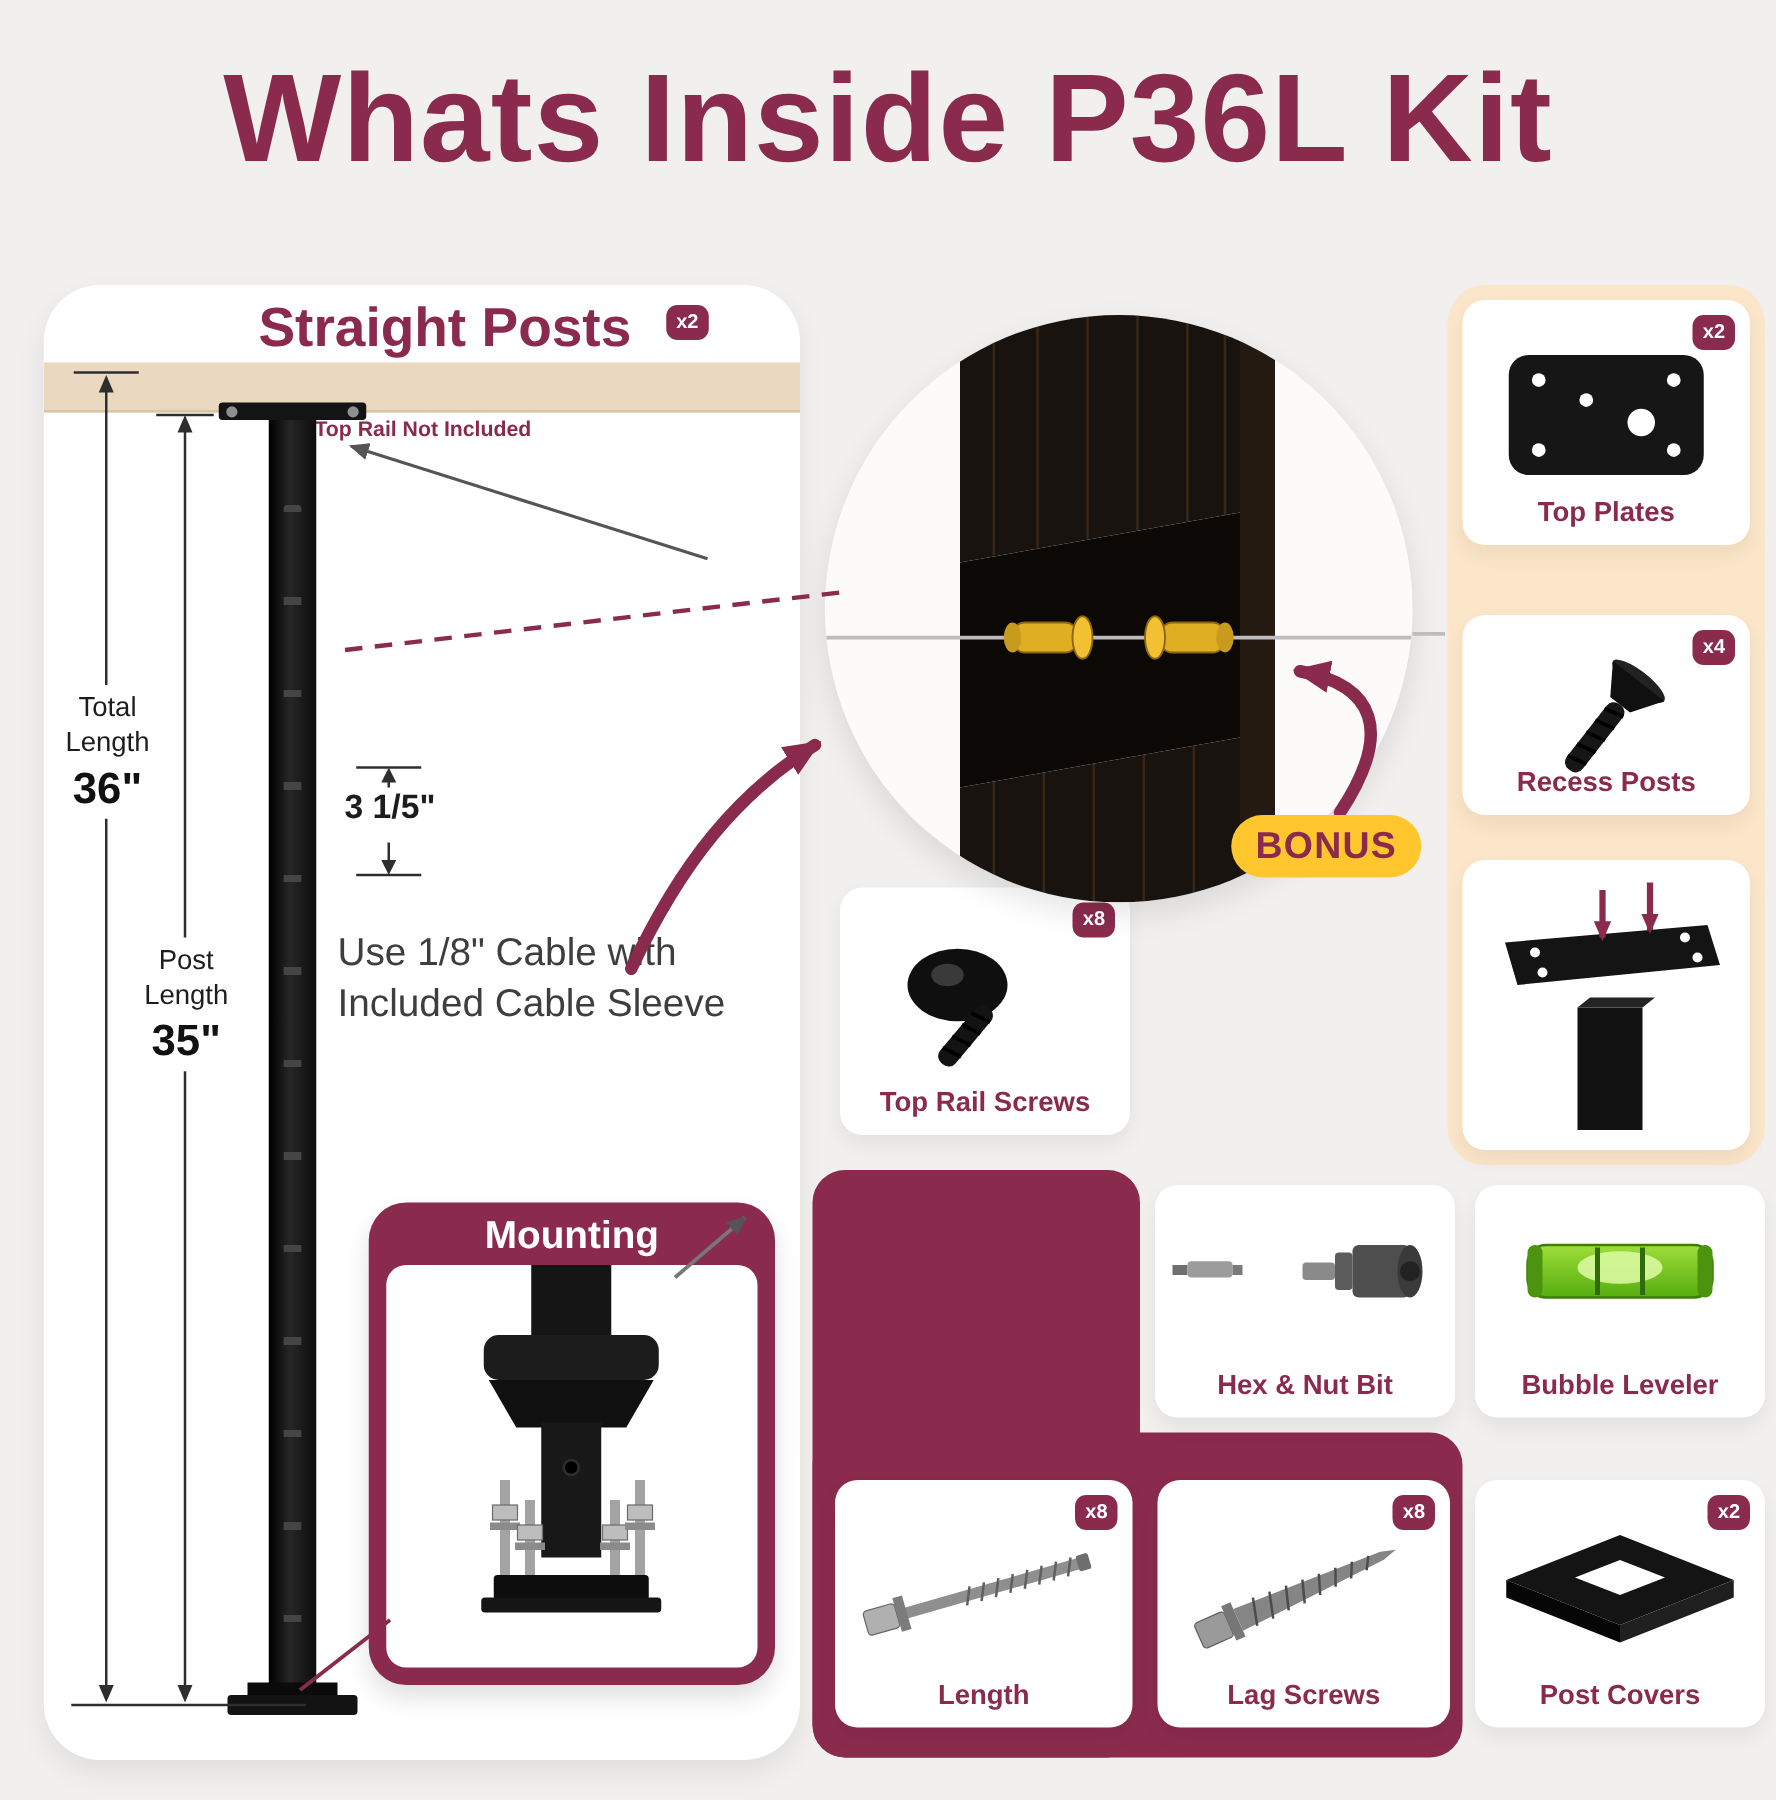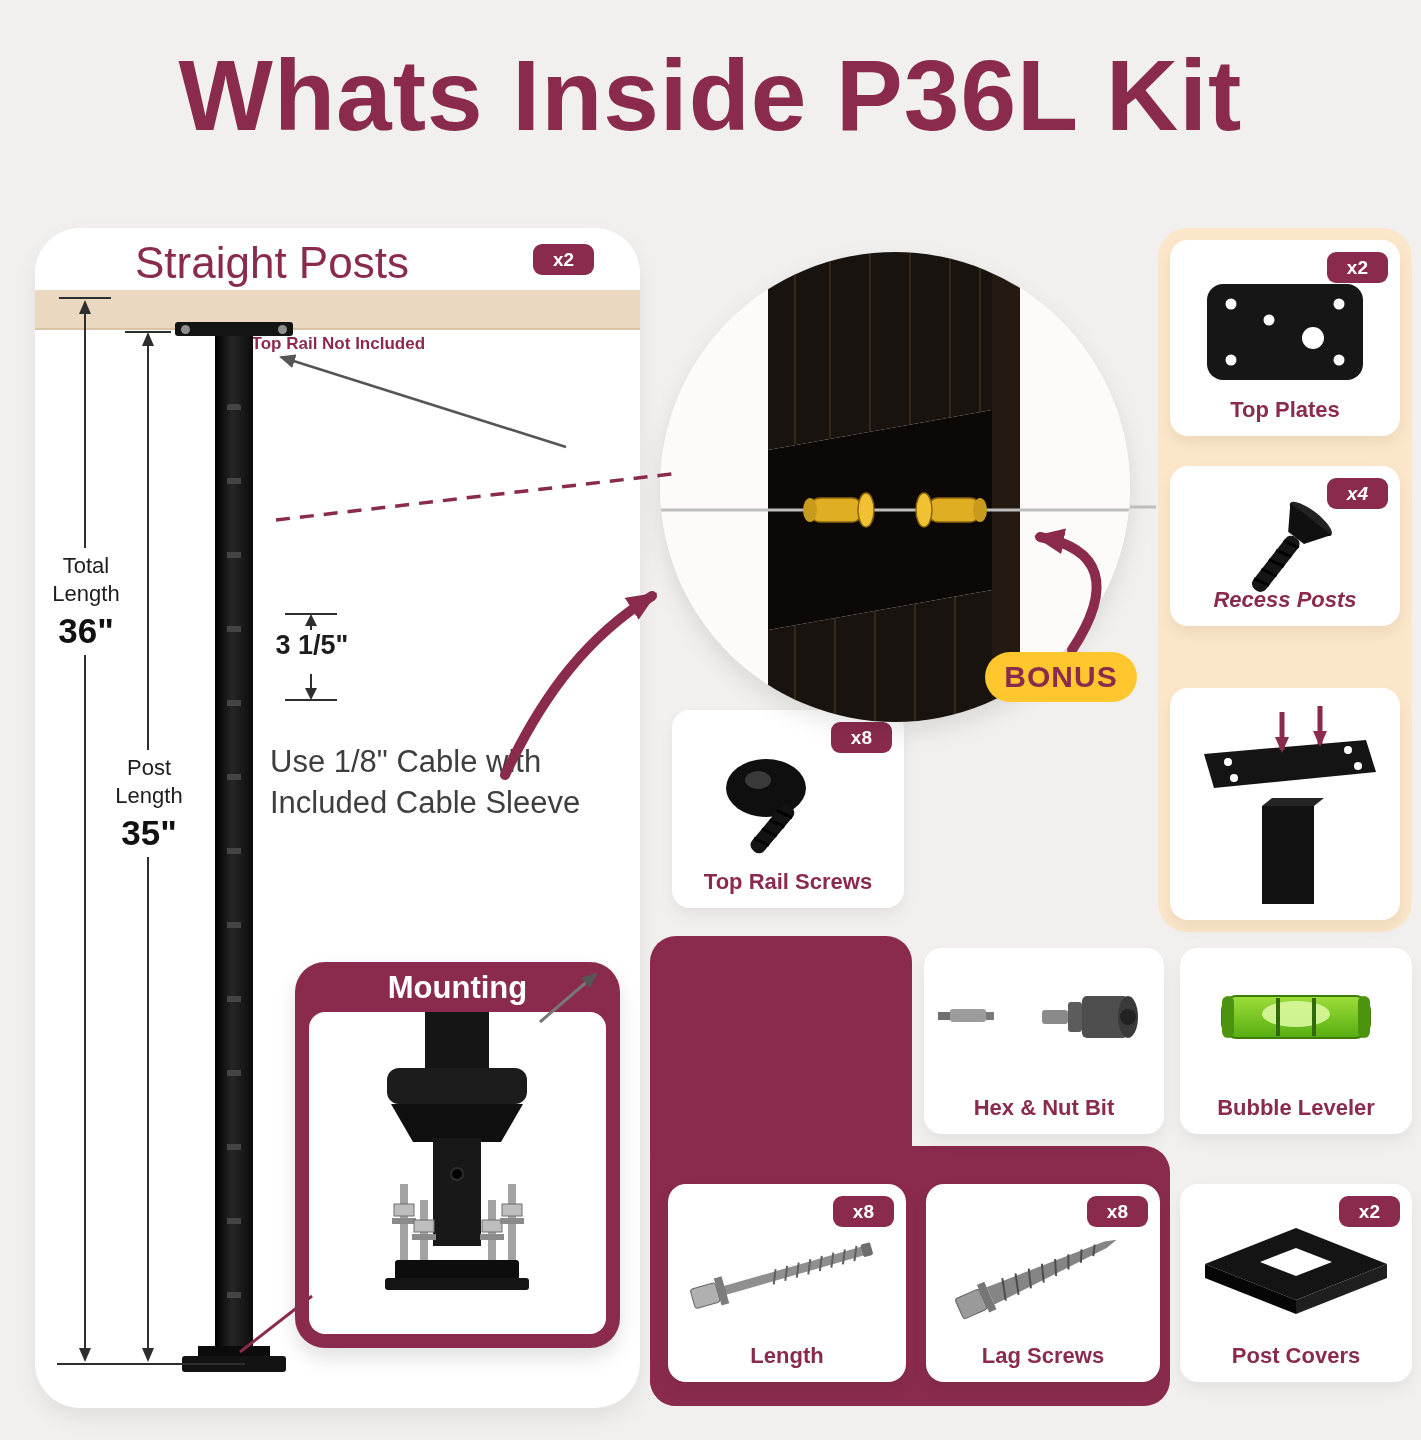--- a/index.html
+++ b/index.html
@@ -12,29 +12,29 @@
   *{box-sizing:border-box;margin:0;padding:0;}
   body{background:#ddd;font-family:"Liberation Sans",sans-serif;}
   .canvas{position:relative;width:1421px;height:1440px;background:var(--bg);overflow:hidden;margin:0 auto;}
 
   .main-title{position:absolute;top:38px;left:0;width:100%;text-align:center;
     font-size:100px;font-weight:800;color:var(--maroon);letter-spacing:1px;}
 
   .panel{position:absolute;background:#fff;border-radius:34px;box-shadow:0 10px 22px rgba(0,0,0,.07);}
   .card{position:absolute;background:#fff;border-radius:18px;box-shadow:0 8px 16px rgba(0,0,0,.06);}
   .badge{position:absolute;background:var(--maroon);color:#fff;font-weight:bold;
-    font-size:19px;padding:6px 20px;border-radius:9px;line-height:1;}
+    font-size:16px;padding:6px 8px;border-radius:9px;line-height:1;}
   .item-label{position:absolute;left:0;bottom:14px;width:100%;text-align:center;
     color:var(--maroon);font-weight:bold;font-size:22px;line-height:1.15;}
   .preline{white-space:pre-line;}
 
   
   #left-panel{left:35px;top:228px;width:605px;height:1180px;border-radius:45px;overflow:hidden;}
-  .sp-title{position:absolute;left:100px;top:10px;width:370px;text-align:left;
-    font-size:44px;font-weight:400;color:var(--maroon);}
+  .sp-title{position:absolute;left:100px;top:10px;width:370px;text-align:right;
+    font-size:44px;font-weight:700;color:var(--maroon);}
   .sp-badge{left:498px;top:16px;}
   .rail-strip{position:absolute;left:0;top:62px;width:605px;height:40px;background:#ead9c0;border-bottom:2px solid #d9c5a6;}
   .rail-note{position:absolute;left:150px;top:106px;width:300px;text-align:center;
     font-size:17px;font-weight:bold;color:var(--maroon);}
   .post{position:absolute;left:180px;top:100px;width:38px;height:1026px;
     background:linear-gradient(90deg,#000 0%,#262626 45%,#0c0c0c 100%);}
   .post-plate{position:absolute;left:140px;top:94px;width:118px;height:14px;background:#141414;border-radius:3px;}
   .plate-screw{position:absolute;width:9px;height:9px;border-radius:50%;background:#8f8f8f;top:97px;}
   .post-holes{position:absolute;left:192px;top:176px;width:14px;height:920px;
     background:repeating-linear-gradient(to bottom,#454545 0 6px,transparent 6px 74px);border-radius:3px;}
@@ -181,21 +181,21 @@
           <circle cx="154" cy="32" r="5.5"></circle>
         <circle cx="46" cy="88" r="5.5"></circle>
           <circle cx="154" cy="88" r="5.5"></circle>
         <circle cx="84" cy="48" r="5.5"></circle>
           <circle cx="128" cy="66" r="11"></circle>
       </g>
     </svg>
     <div class="item-label">Top Plates</div>
   </div>
 
-  <div class="card" style="left:1170px;top:466px;width:230px;height:160px;font-style:italic;">
+  <div class="card" style="left:1170px;top:492px;width:230px;height:160px;">
     <div class="badge" style="right:12px;top:12px;">x4</div>
     <svg width="200" height="120" viewBox="0 0 200 120" style="position:absolute;left:15px;top:26px;">
       <g transform="rotate(38 100 60)">
         <ellipse cx="100" cy="18" rx="26" ry="8" fill="#222"></ellipse>
         <polygon points="74,18 126,18 110,42 90,42" fill="#101010"></polygon>
         <rect x="92" y="42" width="16" height="66" rx="7" fill="#161616"></rect>
         <g stroke="#000" stroke-width="3">
           <line x1="92" y1="52" x2="108" y2="48"></line>
             <line x1="92" y1="64" x2="108" y2="60"></line>
           <line x1="92" y1="76" x2="108" y2="72"></line>

